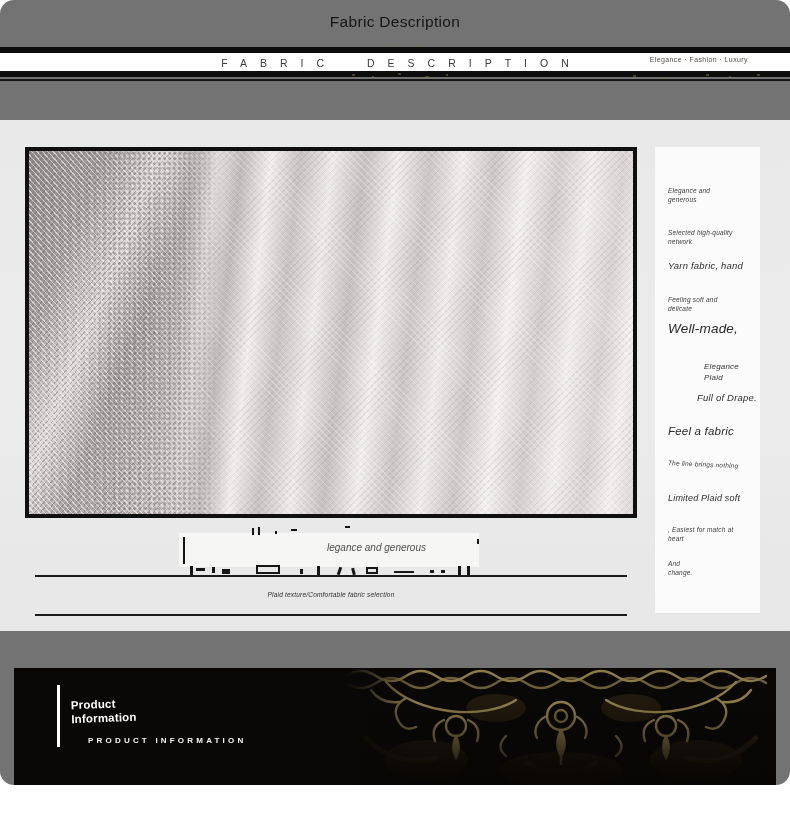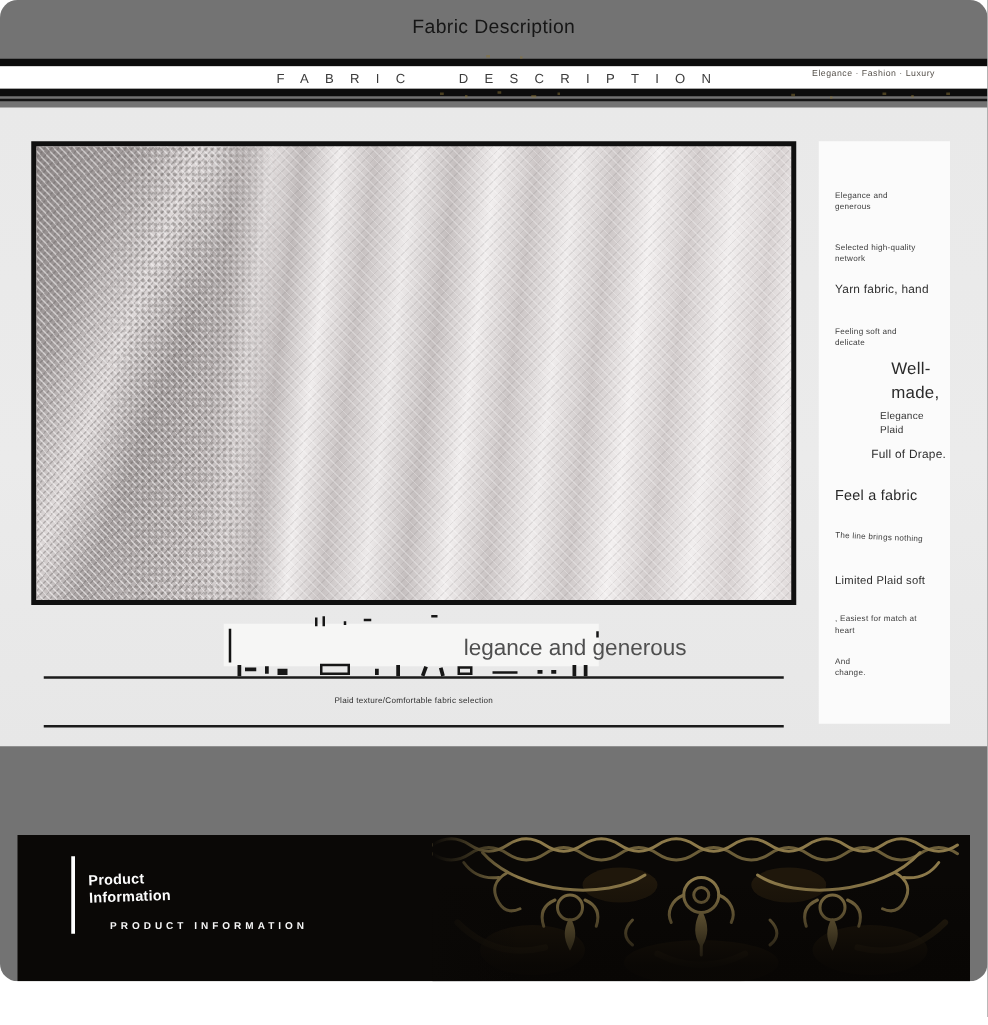--- a/index.html
+++ b/index.html
@@ -12,22 +12,22 @@
   .bar-top  { position:absolute; top:47px; left:0; width:790px; height:6px; background:#0c0c0c; }
   .band     { position:absolute; top:53px; left:0; width:790px; height:18px; background:#fff; }
   .spaced-title { position:absolute; top:4px; left:0; width:100%; text-align:center;
     font-size:10.5px; color:#3b3b3b; letter-spacing:13px; word-spacing:14px; padding-left:13px; }
   .tagline  { position:absolute; top:3px; right:42px; font-size:7px; color:#55504a; letter-spacing:.4px; }
   .bar-mid  { position:absolute; top:71px; left:0; width:790px; height:6px; background:#0d0d0d; }
   .bar-thin { position:absolute; top:79px; left:0; width:790px; height:2px; background:#141414; }
   .speck    { position:absolute; background:#8a7435; opacity:.5; }
 
   
-  .main-section { position:absolute; top:86px; left:0; width:790px; height:511px;
-    background:linear-gradient(180deg,#e9e9e9 0%,#ebebeb 55%,#e7e7e7 100%); }
+  .main-section { position:absolute; top:120px; left:0; width:790px; height:511px;
+    background:linear-gradient(180deg,#e9e9e9 0%,#ebebeb 55%,#e7e7e7 100%);font-style:italic; }
 
   
   .photo-frame { position:absolute; left:25px; top:27px; width:612px; height:371px;
     background:#101010; padding:4px; }
   .photo { position:relative; width:100%; height:100%; overflow:hidden;
     background:linear-gradient(97deg,
       #9e9898 0%, #c8c2c2 1.5%, #aaa4a4 3%, #ddd8d8 5%, #b4aeae 7%, #e9e5e5 9.5%,
       #b9b3b3 12%, #e5e1e1 15%, #b6b0b0 18%, #eeebeb 21.5%, #c1bbbb 25%, #eae6e6 29%,
       #bfb9b9 33%, #f0eded 37.5%, #c8c2c2 42%, #edeaea 47%, #c5bfbf 52%, #f1eeee 57%,
       #cbc5c5 62%, #efecec 67%, #cdc7c7 72%, #f3f0f0 77%, #d2cccc 82%, #f1eeee 87%,
@@ -49,34 +49,34 @@
     -webkit-mask-image:linear-gradient(90deg, transparent 0%, #000 25% 75%, transparent 100%);
     mask-image:linear-gradient(90deg, transparent 0%, #000 25% 75%, transparent 100%); }
 
   
   .side-panel { position:absolute; left:655px; top:27px; width:105px; height:466px; background:#fbfbfb; }
   .si { position:absolute; left:13px; color:#3c3c3c; font-size:6.5px; line-height:1.4; letter-spacing:.2px; }
   .si-0 { top:39px;  width:56px; }
   .si-1 { top:81px;  width:80px; }
   .si-2 { top:112px; font-size:9.5px;  color:#2e2e2e; }
   .si-3 { top:148px; width:62px; }
-  .si-4 { top:173px; font-size:13.5px; color:#2a2a2a;margin-left:45px; }
+  .si-4 { top:173px; font-size:13.5px; color:#2a2a2a; }
   .si-5 { top:214px; font-size:8px;    color:#333;margin-left:36px; }
   .si-6 { top:244px; font-size:9.5px;  color:#2e2e2e;margin-left:29px; }
   .si-7 { top:276px; font-size:11.5px; color:#282828; }
   .si-8 { top:313px; width:88px; transform:rotate(2.5deg); }
   .si-9 { top:345px; font-size:9px;    color:#2e2e2e; }
   .si-10{ top:378px; width:80px; }
   .si-11{ top:412px; width:36px; }
 
   
   .caption-box { position:absolute; left:179px; top:413px; width:300px; height:34px; background:#f6f6f5; }
   .caret { position:absolute; left:183px; top:417px; width:2px; height:27px; background:#141414; }
   .headline { position:absolute; left:189px; top:413px; font-size:26px; color:#1f1f1f; letter-spacing:.5px; }
-  .overlap-text { position:absolute; left:327px; top:422px; font-size:18px; color:#4f4f4f;margin-left:44px; }
+  .overlap-text { position:absolute; left:327px; top:422px; font-size:10px; color:#4f4f4f; }
   .fg { position:absolute; background:#161616; }
   .fg-hollow { background:transparent; border:2.5px solid #161616; }
   .rule { position:absolute; left:35px; width:592px; height:2px; background:#1b1b1b; }
   .rule-1 { top:455px; }
   .rule-2 { top:494px; }
   .sub-caption { position:absolute; left:35px; top:471px; width:592px; text-align:center;
     font-size:6.5px; color:#2e2e2e; letter-spacing:.2px; }
 
   
   .banner { position:absolute; left:14px; top:668px; width:762px; height:119px; background:#0a0806; overflow:hidden; }

